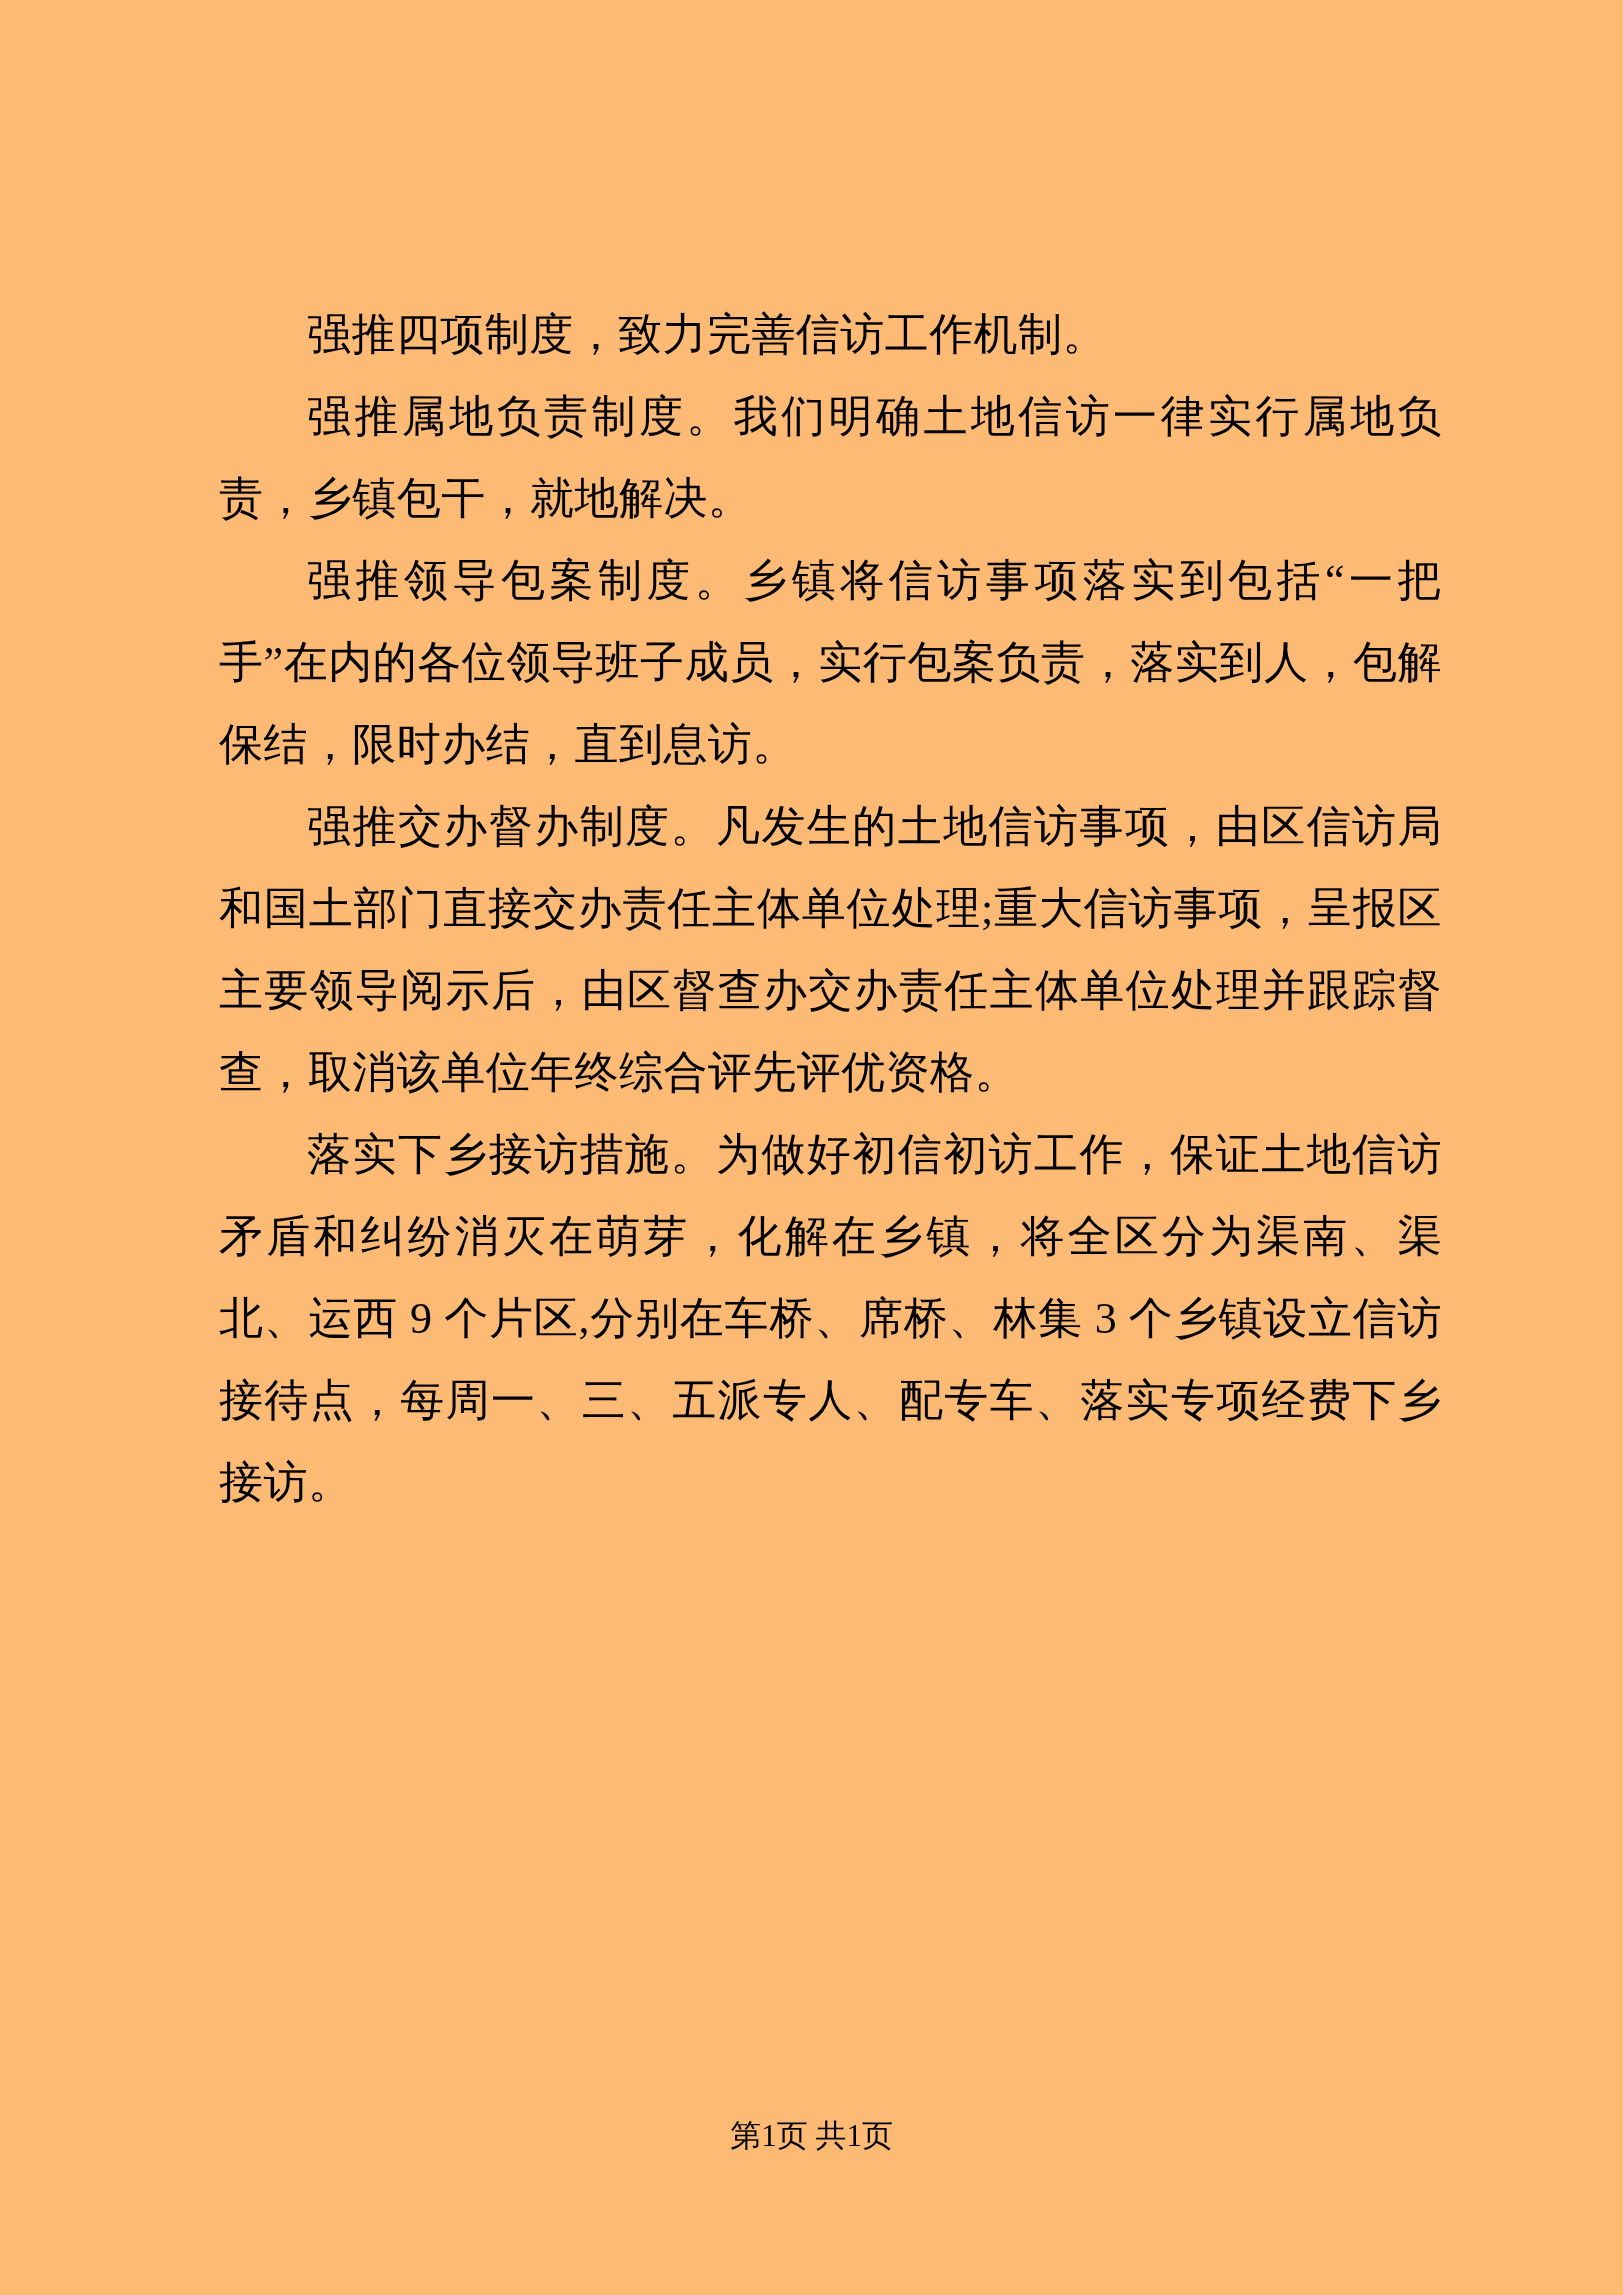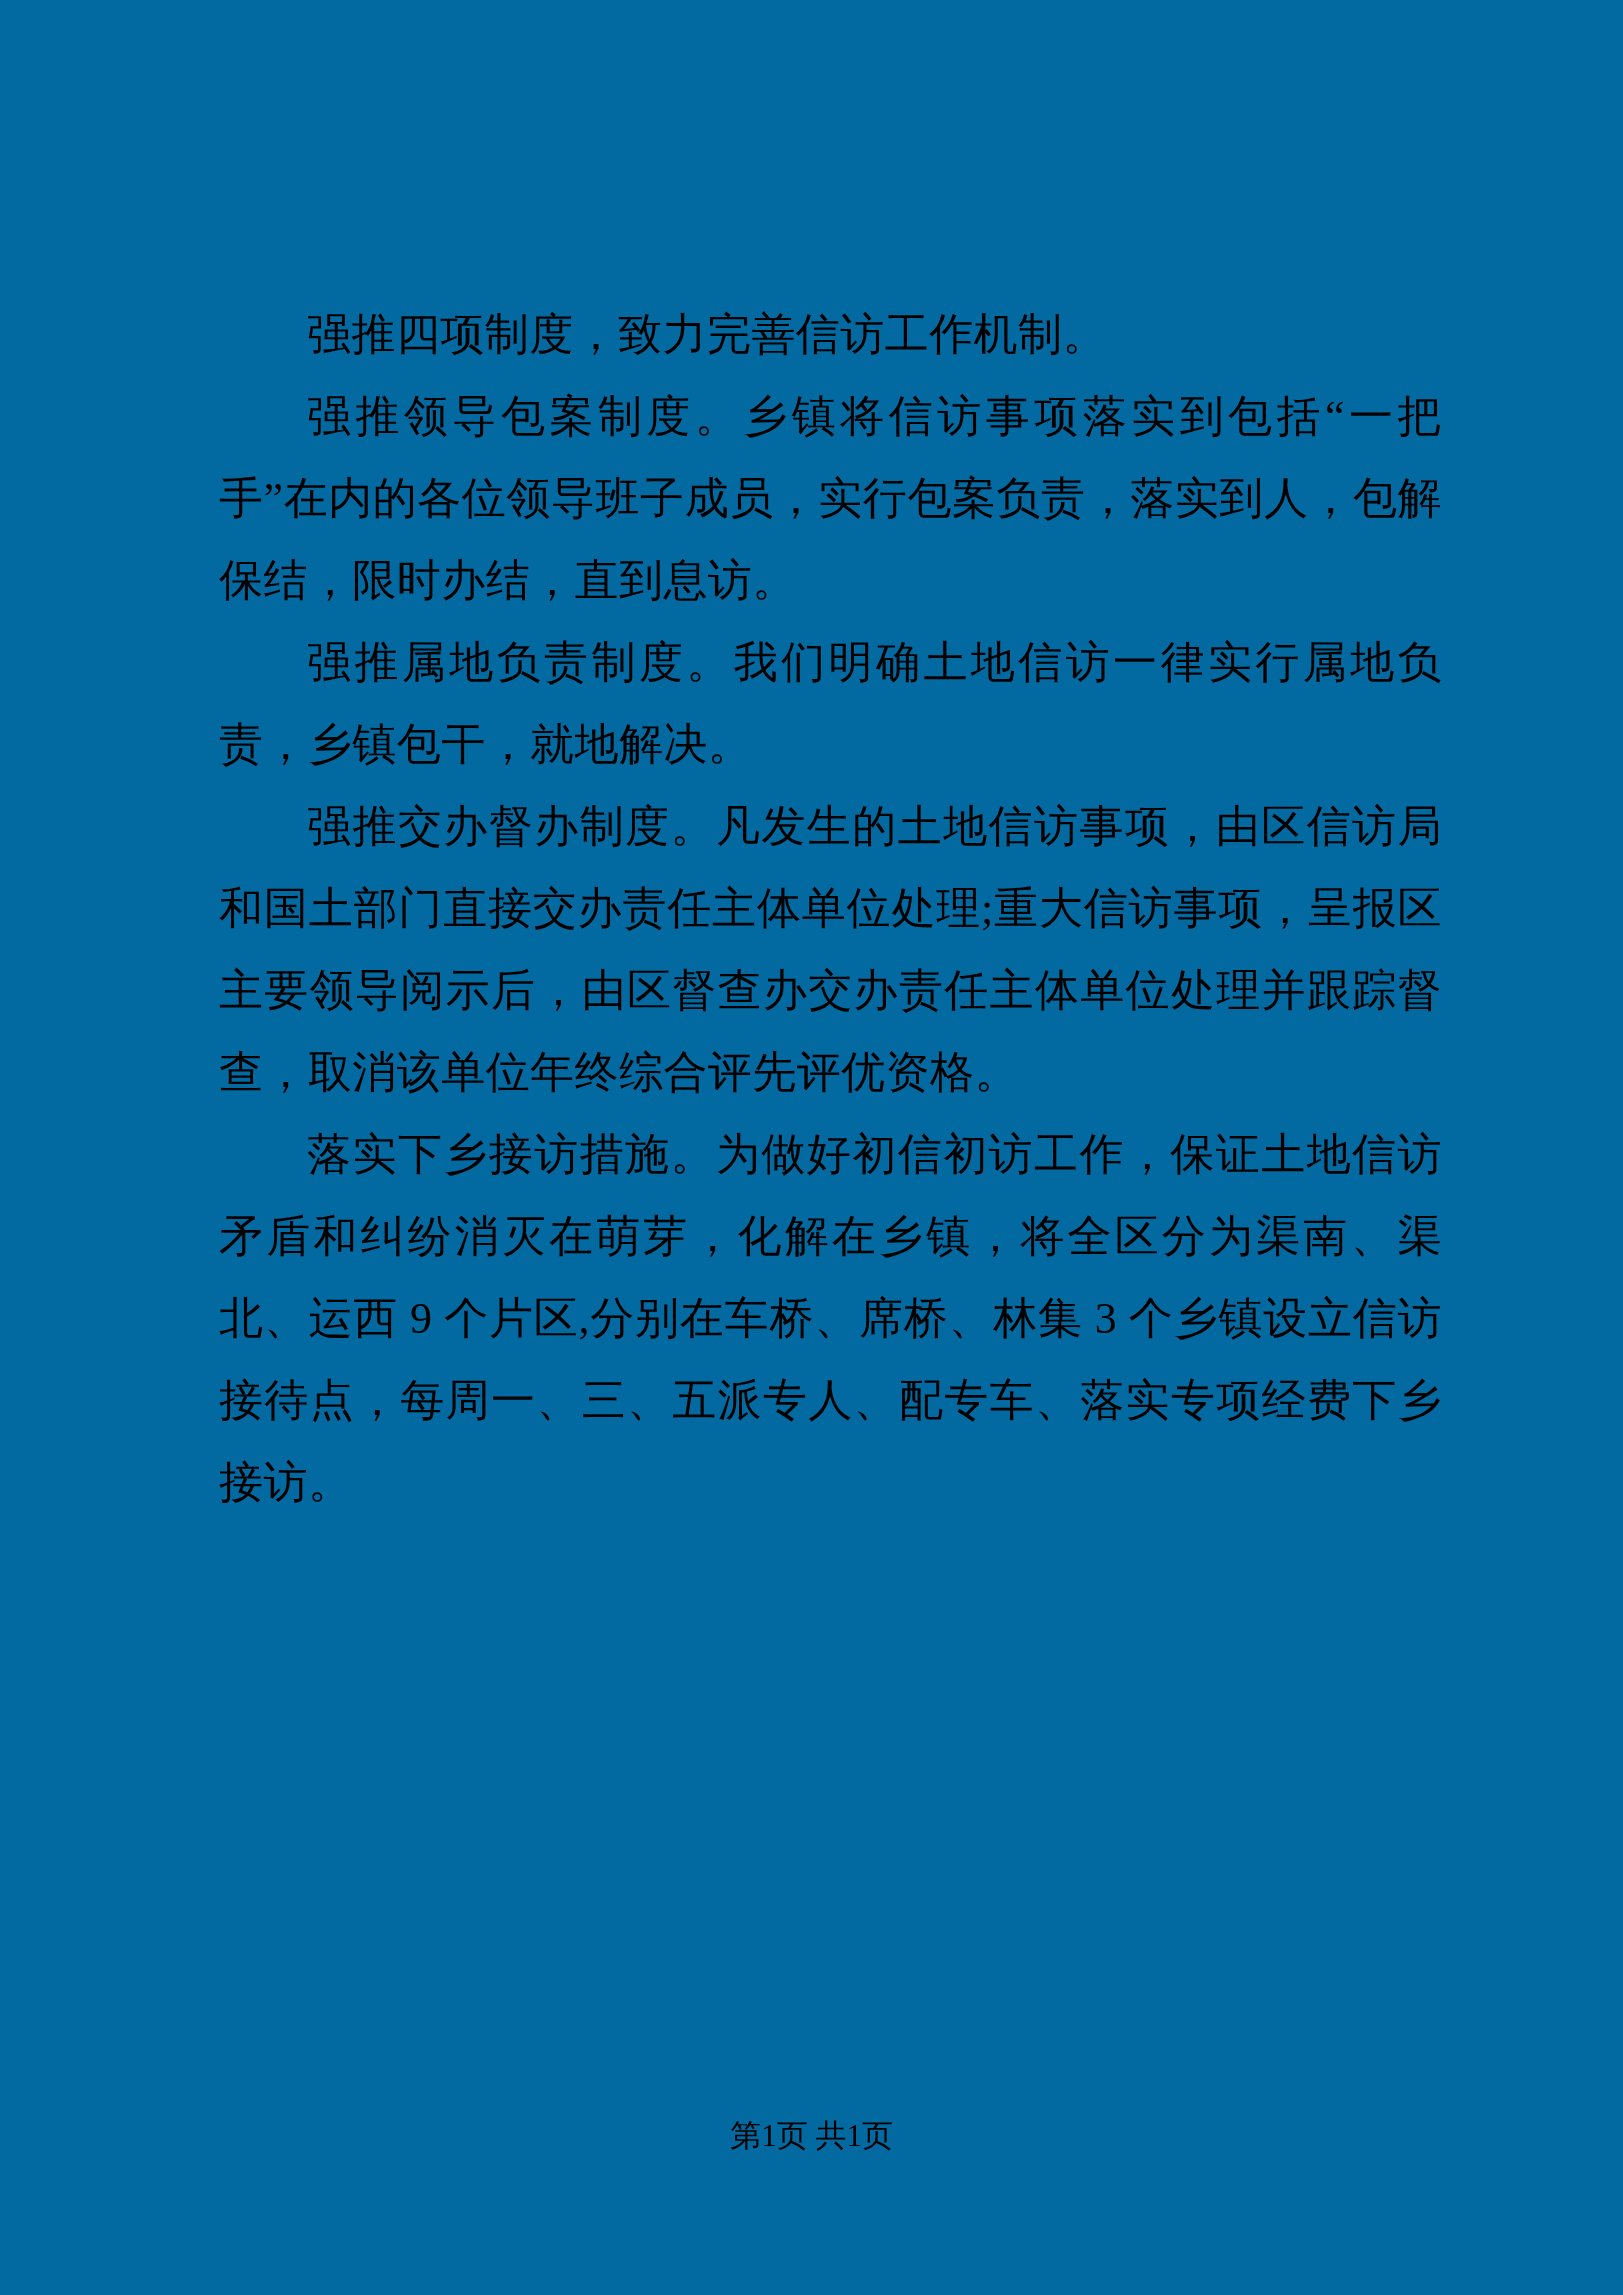--- a/index.html
+++ b/index.html
@@ -4,21 +4,21 @@
 <style>
   html, body {
     margin: 0;
     padding: 0;
     background: #ffffff;
   }
   .page {
     position: relative;
     width: 1623px;
     height: 2295px;
-    background: #0369a1;
+    background: #fdba74;
     overflow: hidden;
     font-family: "Liberation Serif", "DejaVu Serif", serif;
     color: #000000;
   }
   .text-block {
     position: absolute;
     left: 219px;
     top: 294px;
     width: 1223px;
     font-size: 44px;
@@ -41,22 +41,22 @@
     font-size: 31px;
     line-height: 45px;
   }
 </style>
 </head>
 <body>
 
 <div class="page">
   <main class="text-block">
       <p class="para">强推四项制度，致力完善信访工作机制。</p>
+      <p class="para">强推属地负责制度。我们明确土地信访一律实行属地负责，乡镇包干，就地解决。</p>
       <p class="para">强推领导包案制度。乡镇将信访事项落实到包括“一把手”在内的各位领导班子成员，实行包案负责，落实到人，包解保结，限时办结，直到息访。</p>
-      <p class="para">强推属地负责制度。我们明确土地信访一律实行属地负责，乡镇包干，就地解决。</p>
       <p class="para">强推交办督办制度。凡发生的土地信访事项，由区信访局和国土部门直接交办责任主体单位处理;重大信访事项，呈报区主要领导阅示后，由区督查办交办责任主体单位处理并跟踪督查，取消该单位年终综合评先评优资格。</p>
       <p class="para">落实下乡接访措施。为做好初信初访工作，保证土地信访矛盾和纠纷消灭在萌芽，化解在乡镇，将全区分为渠南、渠北、运西 9 个片区,分别在车桥、席桥、林集 3 个乡镇设立信访接待点，每周一、三、五派专人、配专车、落实专项经费下乡接访。</p>
     </main>
   <footer class="page-footer">
     <span>第1页 共1页</span>
   </footer>
 </div>
 
 
 </body></html>

